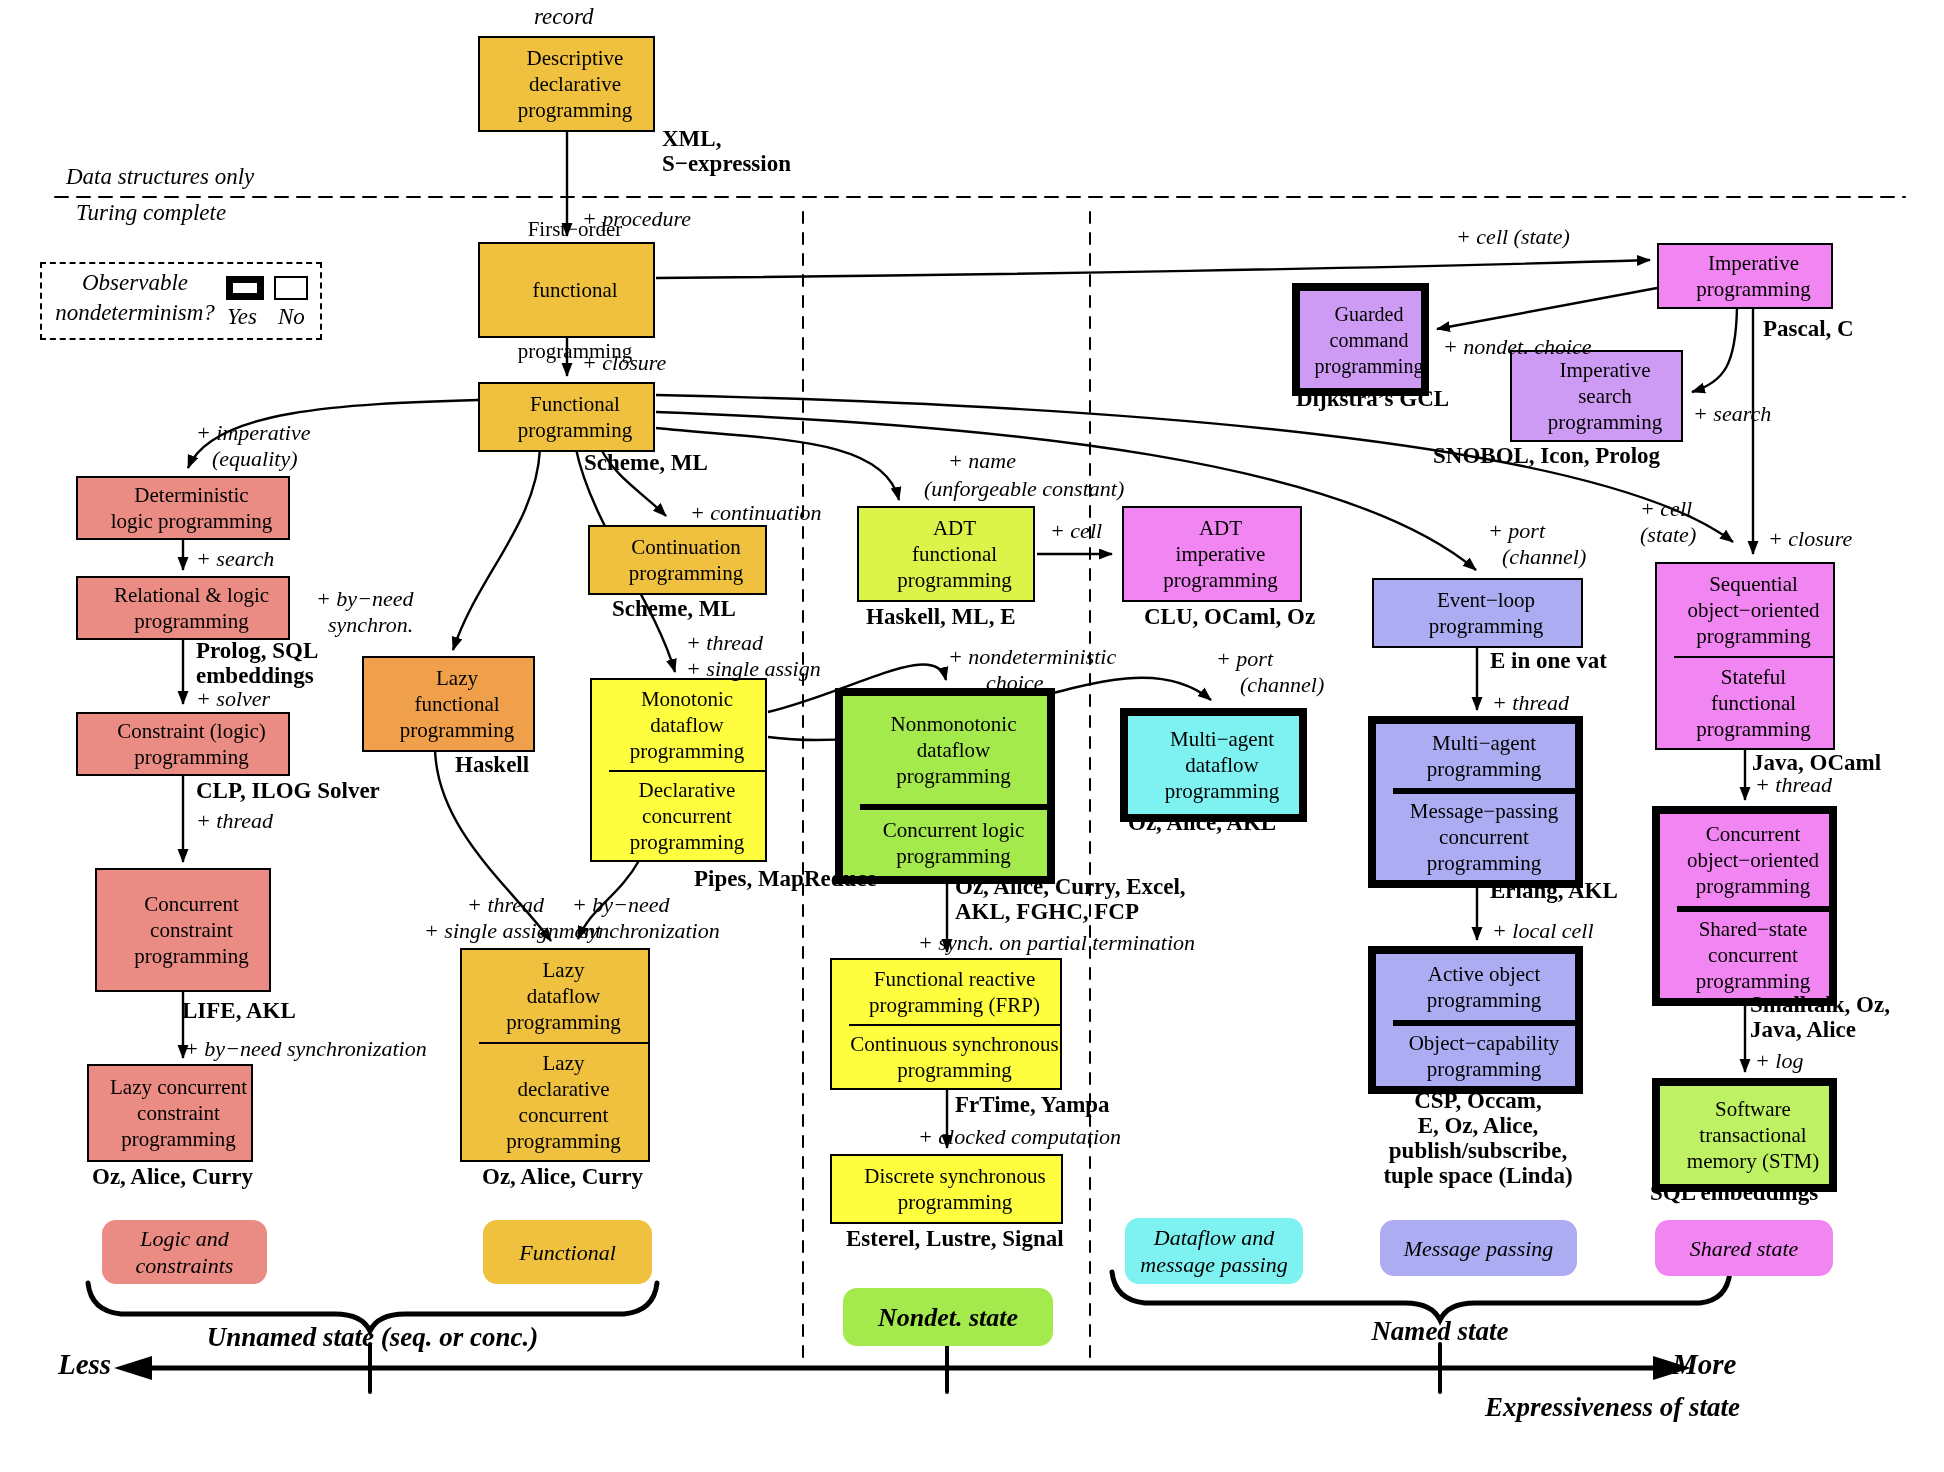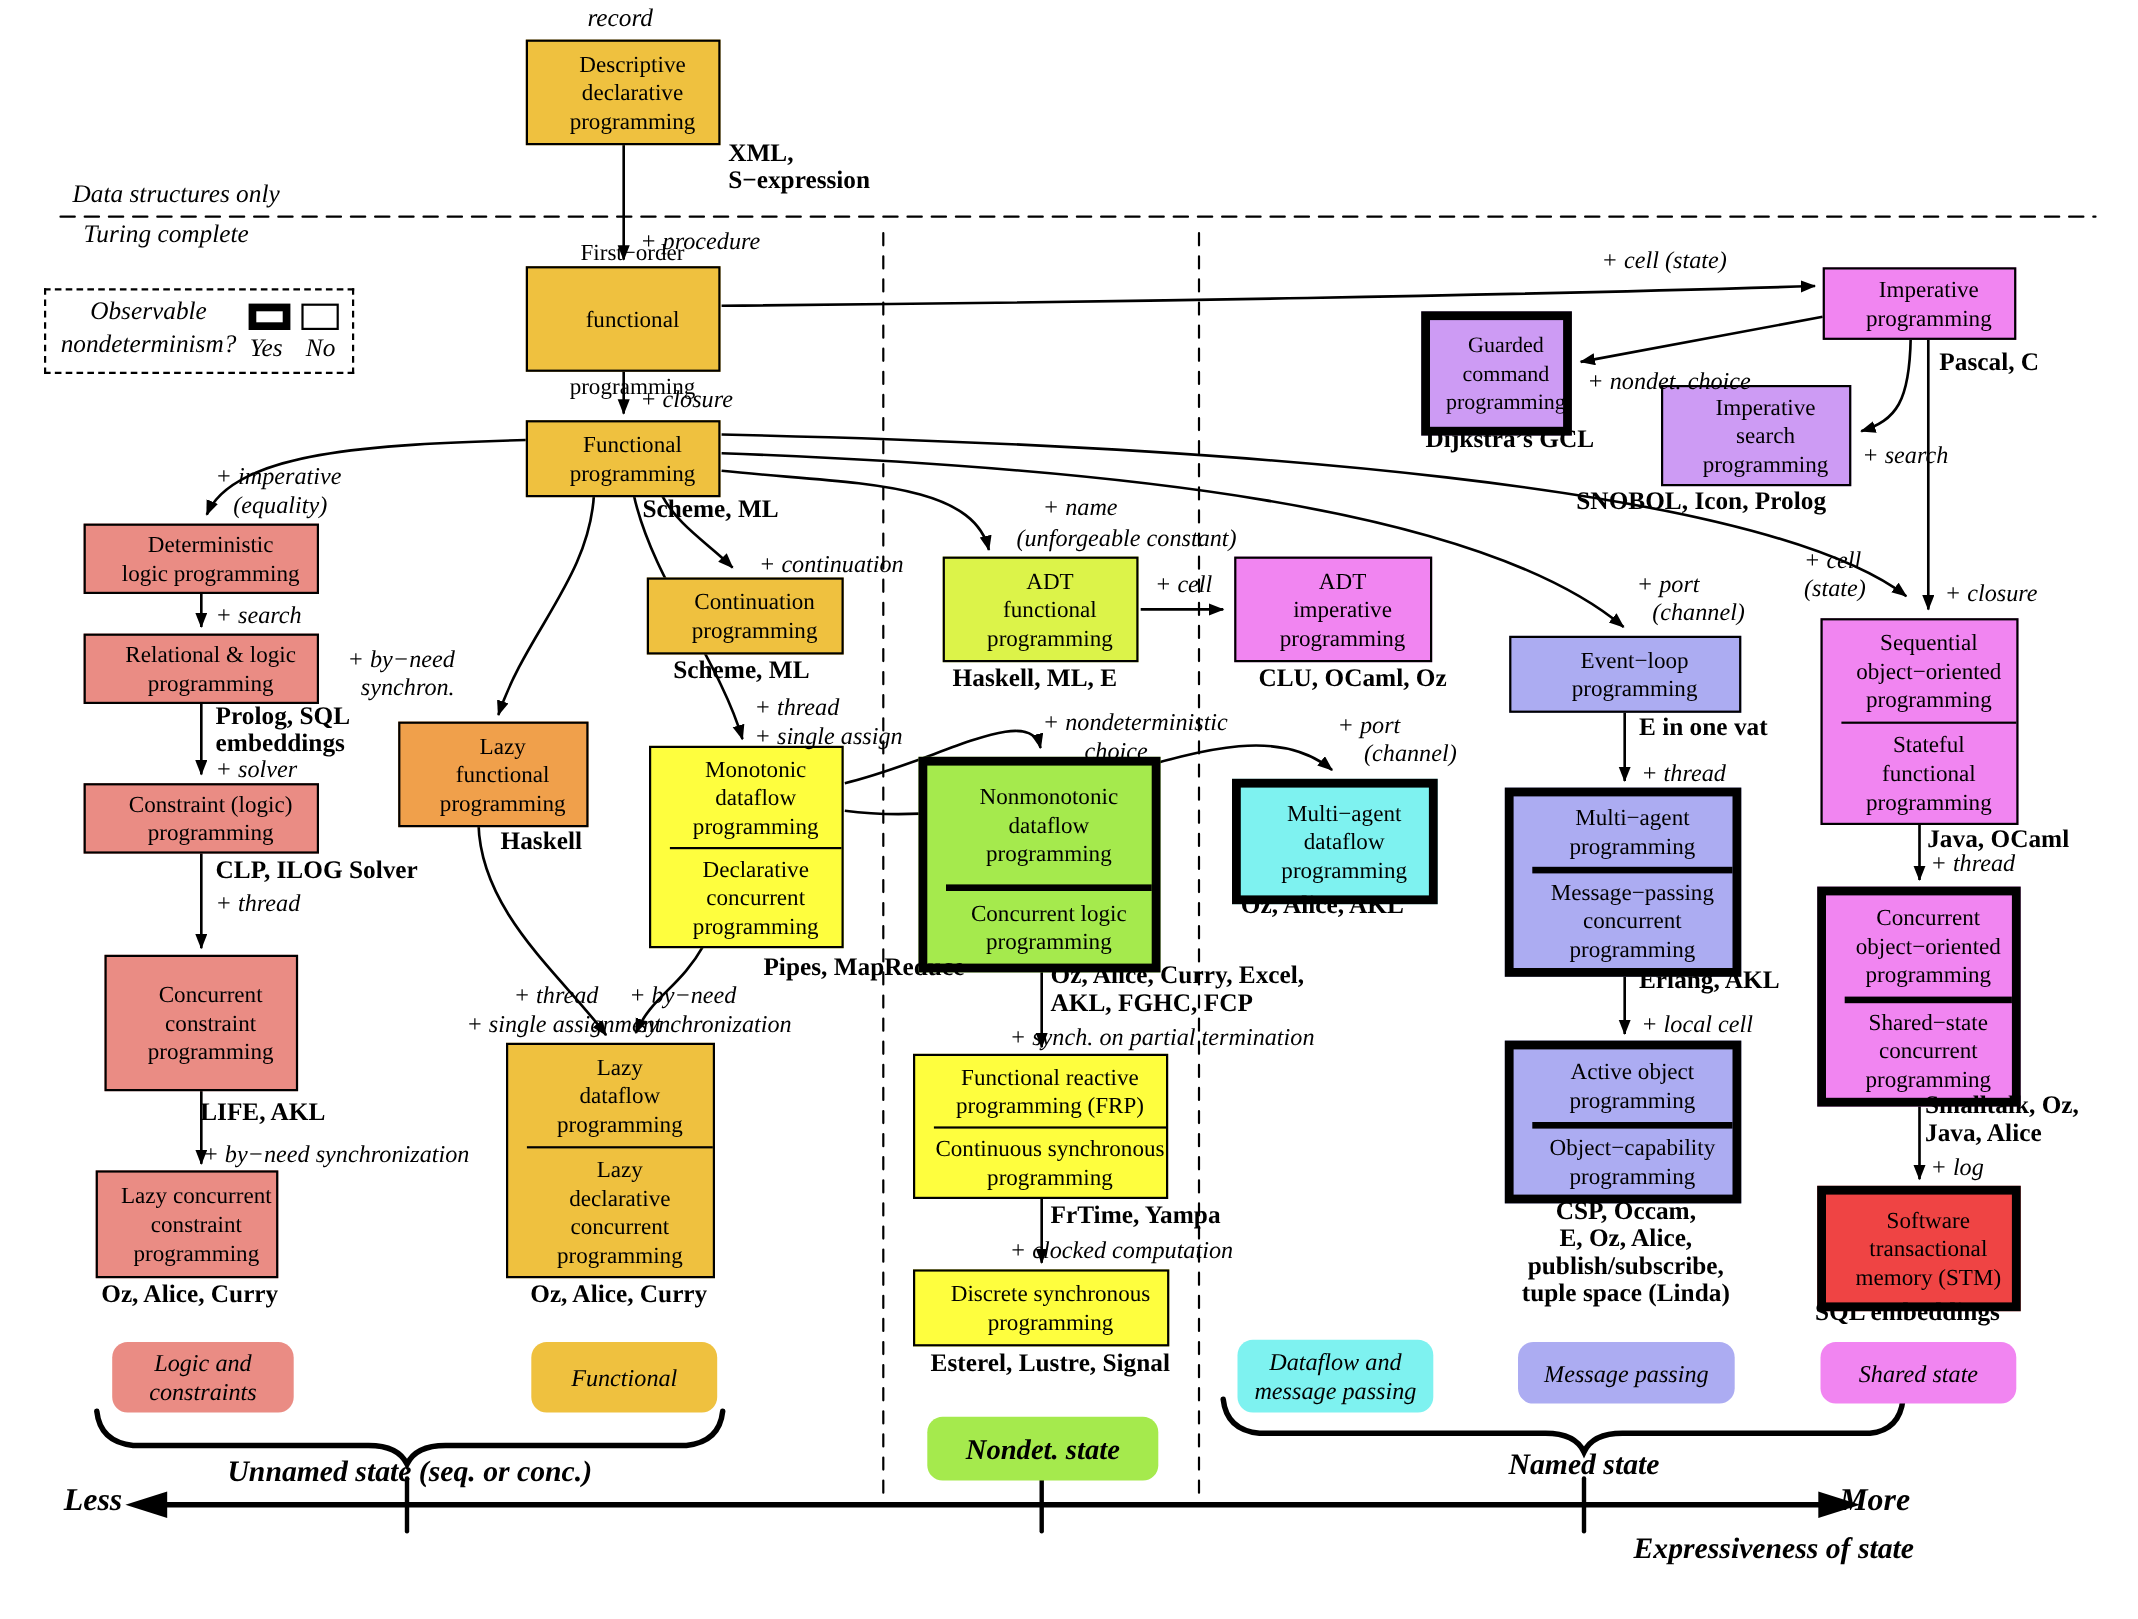--- a/index.html
+++ b/index.html
@@ -305,21 +305,21 @@
         <div class="bline">Concurrent</div>
         <div class="bline">object−oriented</div>
         <div class="bline">programming</div>
       </div>
       <div class="part" style="height: 92px;">
         <div class="bline">Shared−state</div>
         <div class="bline">concurrent</div>
         <div class="bline">programming</div>
       </div>
     </div>
-    <div class="box thick" style="left: 1652px; top: 1078px; width: 185px; background: #ef4444;">
+    <div class="box thick" style="left: 1652px; top: 1078px; width: 185px; background: #bef264;">
       <div class="part" style="height: 98px;">
         <div class="bline">Software</div>
         <div class="bline">transactional</div>
         <div class="bline">memory (STM)</div>
       </div>
     </div>
     <div class="lang" style="left: 614px; top: 126px; margin-left: 48px;">
       <div>XML,</div>
       <div>S−expression</div>
     </div>

